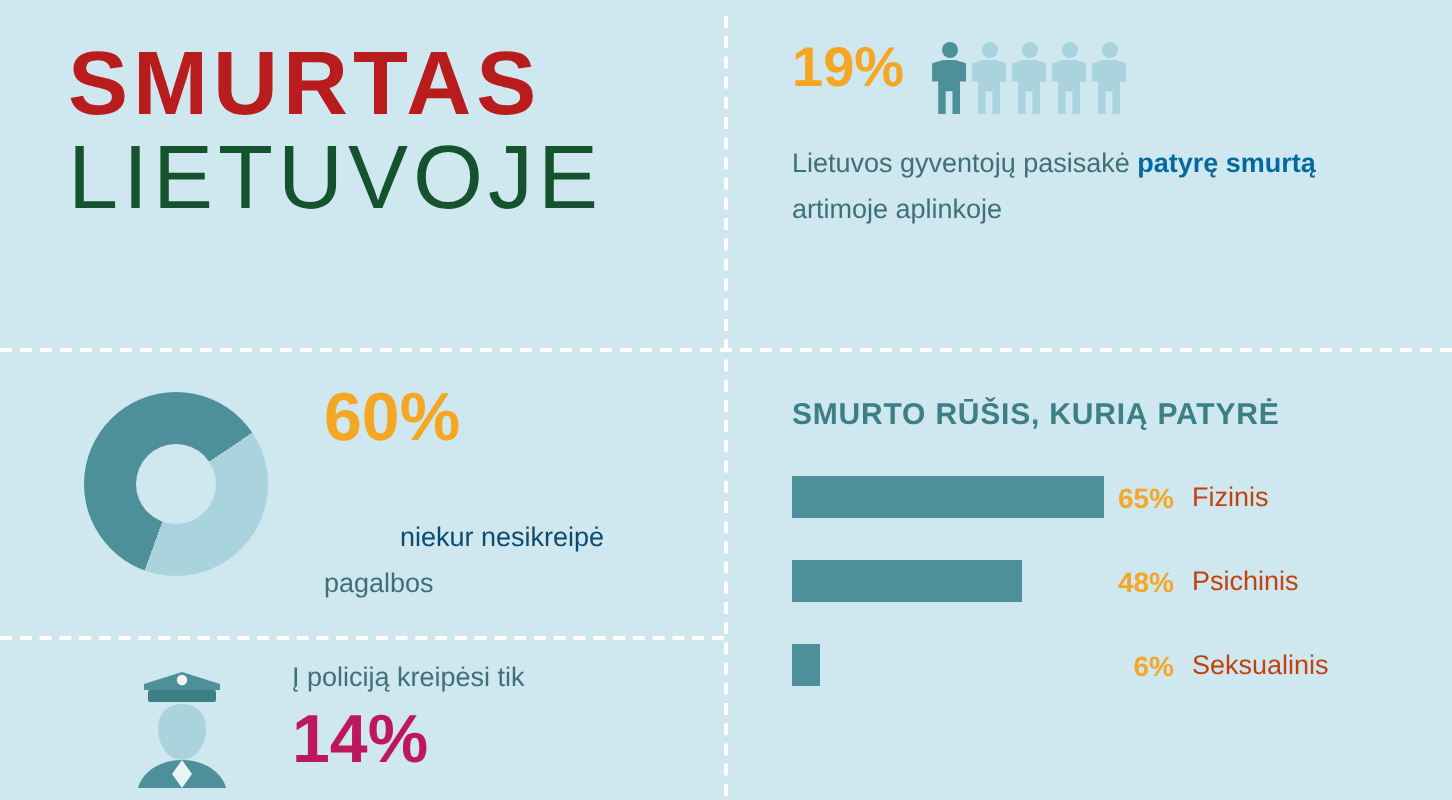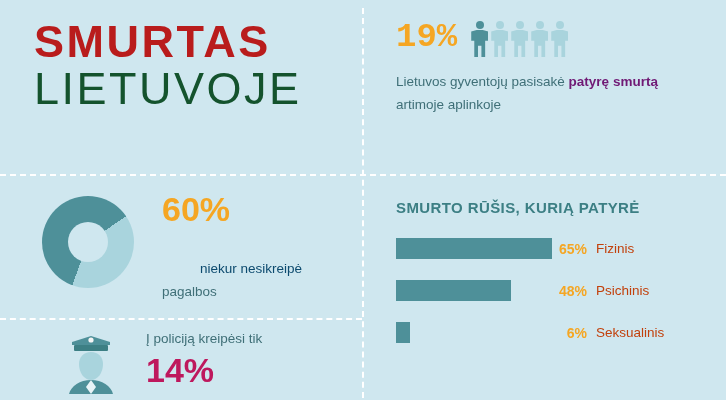--- a/index.html
+++ b/index.html
@@ -74,26 +74,25 @@
     position: absolute;
     left: 396px;
     top: 20px;
     width: 310px;
   }
   .stat19-row {
     display: flex;
     align-items: flex-start;
   }
   .big-pct-orange {
-    font-size: 34px;
+    font-size: 28px;
     font-weight: bold;
     color: #f5a623;
     line-height: 1;
     margin-right: 14px;
-    font-family: Liberation Mono, monospace;
   }
   .people {
     display: flex;
     align-items: flex-end;
     gap: 3px;
     margin-top: 1px;
   }
   .person {
     position: relative;
     width: 17px;
@@ -121,21 +120,21 @@
   .person.highlight .body {
     background: #4e9099;
   }
   .stat19-text {
     margin-top: 13px;
     font-size: 13.5px;
     line-height: 1.72;
     color: #3f6f77;
   }
   .stat19-text b {
-    color: #701a75;
+    color: #0369a1;
     font-weight: bold;
   }
 
   
   .donut-wrap {
     position: absolute;
     left: 42px;
     top: 196px;
     width: 92px;
     height: 92px;

